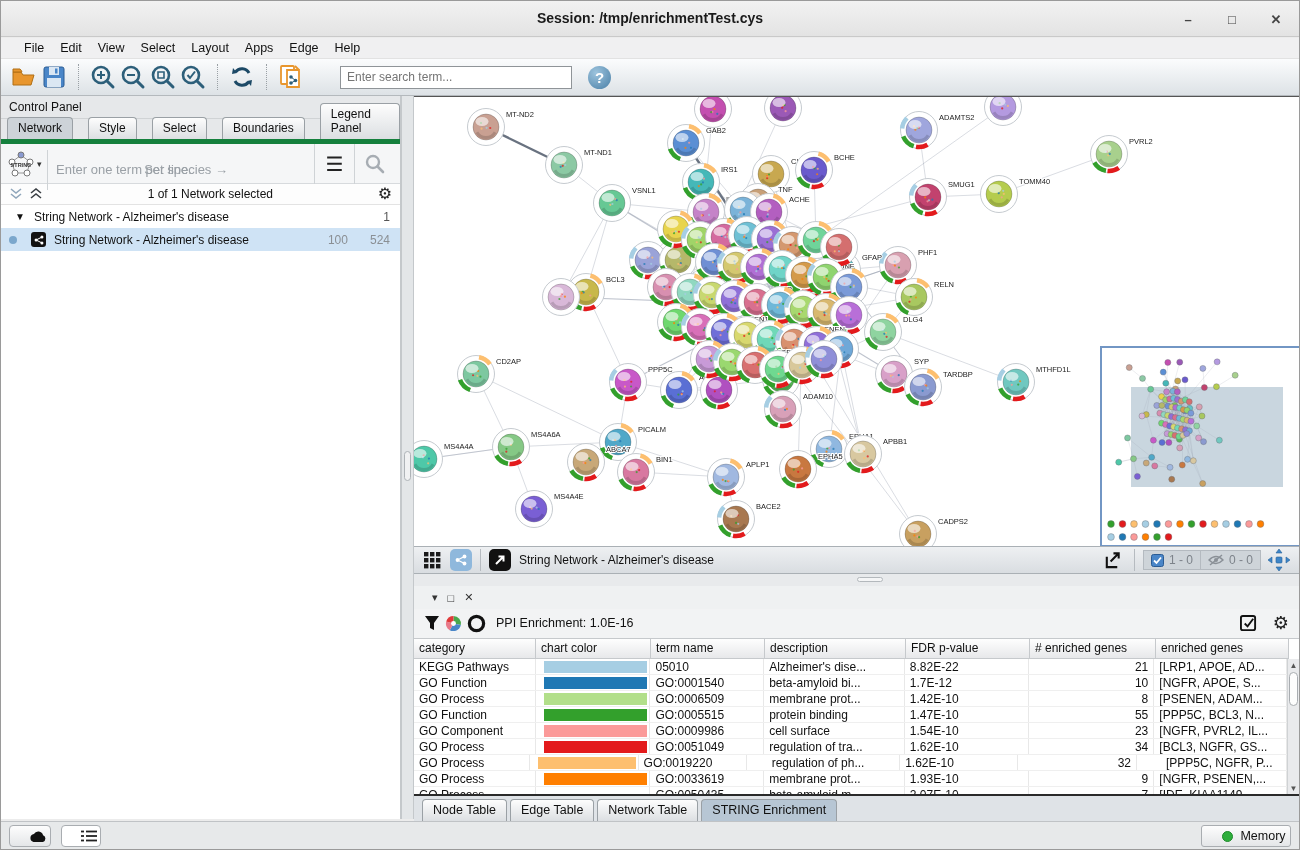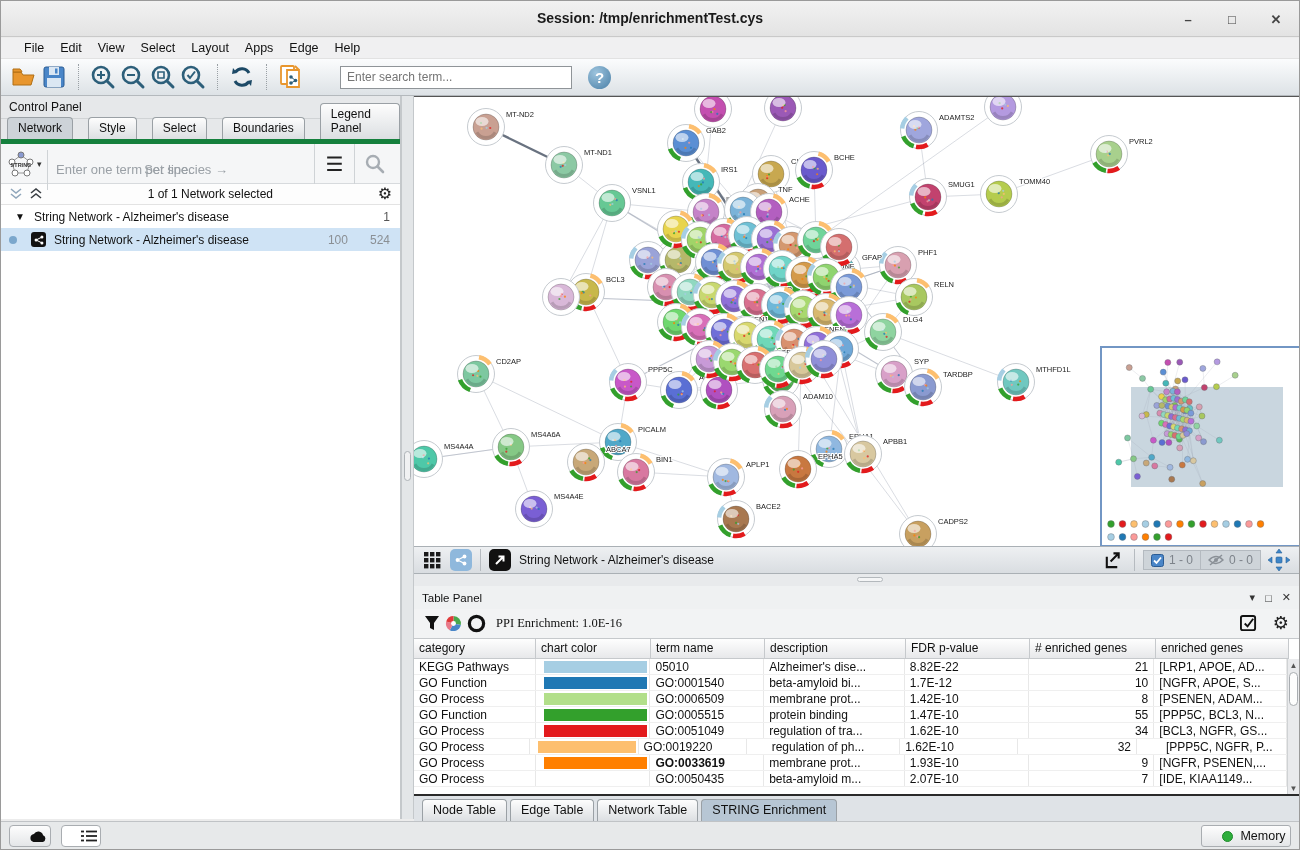--- a/index.html
+++ b/index.html
@@ -85,21 +85,21 @@
   .cv-sep { width:1px; height:22px; border-left:1px solid #b6bbc0; margin:0 8px; }
   .cv-title { font-size:12px; color:#111; margin-left:8px; flex:1; }
   .ind-box { display:flex; align-items:center; gap:5px; padding:2px 7px; background:#ced4d9;
     border:1px solid #b4bac0; font-size:12px; color:#7d838a; }
   .hsplitter { position:absolute; left:413px; top:573px; right:0; height:12px; background:#e8eaec; }
   .hgrip { position:absolute; left:50%; top:3px; width:26px; height:5px; border:1px solid #b3b8bc;
     border-radius:3px; background:#f4f5f6; }
 
   
   .table-panel { position:absolute; left:413px; top:585px; right:0; bottom:55px; background:#f2f3f4; overflow:hidden;}
-  .tp-iconrow { height:28px; display:flex; align-items:center; padding:0 10px; gap:4px;font-family:Liberation Serif, serif; }
+  .tp-iconrow { height:28px; display:flex; align-items:center; padding:0 10px; gap:4px; }
   .tp-ppi { font-size:12.5px; color:#111; margin-left:6px; }
   .tp-right { margin-left:auto; display:flex; gap:16px; align-items:center; }
   .tbl { position:absolute; left:0; top:52px; right:0; bottom:0; background:#fff; border-top:1px solid #c6c9cc;}
   .tbl-header { display:flex; height:20px; }
   .th { background:linear-gradient(#fefefe,#e7e8ea); border-right:1px solid #c6c9cc;
     border-bottom:1px solid #c6c9cc; font-size:12px; color:#111; padding:2px 5px; overflow:hidden;
     white-space:nowrap; }
   .tbl-body { position:absolute; left:0; top:20px; right:12px; bottom:0; overflow:hidden; }
   .tr { display:flex; height:16px; border-bottom:1px solid #efefef; background:#fff; }
   .td { border-right:1px solid #e8e8e8; font-size:12px; color:#111; padding:0 5px; overflow:hidden;
@@ -2272,21 +2272,20 @@
       </svg>
     </div>
   </div>
 
   <div class="hsplitter">
     <div class="hgrip"></div>
   </div>
 
   <div class="table-panel">
     <div class="panel-head" style="background:#eff1f2;border-bottom:none;">
-      <span class="ph-title" style="font-size:11.5px">Table Panel</span>
       <span class="ph-ico">▾</span>
       <span class="ph-ico">□</span>
       <span class="ph-ico">✕</span>
     </div>
     <div class="tp-iconrow">
       <svg width="16" height="17" viewBox="0 0 16 17">
           <path d="M1 1 L15 1 L10 8 L10 15 L6 13 L6 8 Z" fill="#111"></path>
         </svg>
       <svg width="19" height="19" viewBox="0 0 20 20">
         <circle cx="10" cy="10" r="8" fill="#fff"></circle>
@@ -2357,20 +2356,31 @@
             <div class="td" style="width: 115px;">
               <div class="swatch" style="background: rgb(51, 160, 44);"></div>
             </div>
             <div class="td" style="width: 114px;">GO:0005515</div>
             <div class="td" style="width: 141px;">protein binding</div>
             <div class="td" style="width: 124px;">1.47E-10</div>
             <div class="td num" style="width: 126px;">55</div>
             <div class="td" style="width: 133px;">[PPP5C, BCL3, N...</div>
           </div>
           <div class="tr">
+            <div class="td" style="width: 122px;">GO Component</div>
+            <div class="td" style="width: 115px;">
+              <div class="swatch" style="background: rgb(251, 154, 153);"></div>
+            </div>
+            <div class="td" style="width: 114px;">GO:0009986</div>
+            <div class="td" style="width: 141px;">cell surface</div>
+            <div class="td" style="width: 124px;">1.54E-10</div>
+            <div class="td num" style="width: 126px;">23</div>
+            <div class="td" style="width: 133px;">[NGFR, PVRL2, IL...</div>
+          </div>
+          <div class="tr">
             <div class="td" style="width: 122px;">GO Process</div>
             <div class="td" style="width: 115px;">
               <div class="swatch" style="background: rgb(227, 26, 28);"></div>
             </div>
             <div class="td" style="width: 114px;">GO:0051049</div>
             <div class="td" style="width: 141px;">regulation of tra...</div>
             <div class="td" style="width: 124px;">1.62E-10</div>
             <div class="td num" style="width: 126px;">34</div>
             <div class="td" style="width: 133px;">[BCL3, NGFR, GS...</div>
           </div>
@@ -2383,21 +2393,21 @@
             <div class="td" style="width: 141px; margin-left: 20px;">regulation of ph...</div>
             <div class="td" style="width: 124px;">1.62E-10</div>
             <div class="td num" style="width: 126px;">32</div>
             <div class="td" style="width: 133px; margin-left: 24px;">[PPP5C, NGFR, P...</div>
           </div>
           <div class="tr">
             <div class="td" style="width: 122px;">GO Process</div>
             <div class="td" style="width: 115px;">
               <div class="swatch" style="background: rgb(255, 127, 0);"></div>
             </div>
-            <div class="td" style="width: 114px; font-weight: bold;">GO:0033619</div>
+            <div class="td" style="width: 114px;">GO:0033619</div>
             <div class="td" style="width: 141px;">membrane prot...</div>
             <div class="td" style="width: 124px;">1.93E-10</div>
             <div class="td num" style="width: 126px;">9</div>
             <div class="td" style="width: 133px;">[NGFR, PSENEN,...</div>
           </div>
           <div class="tr">
             <div class="td" style="width: 122px;">GO Process</div>
             <div class="td" style="width: 115px;"></div>
             <div class="td" style="width: 114px;">GO:0050435</div>
             <div class="td" style="width: 141px;">beta-amyloid m...</div>

